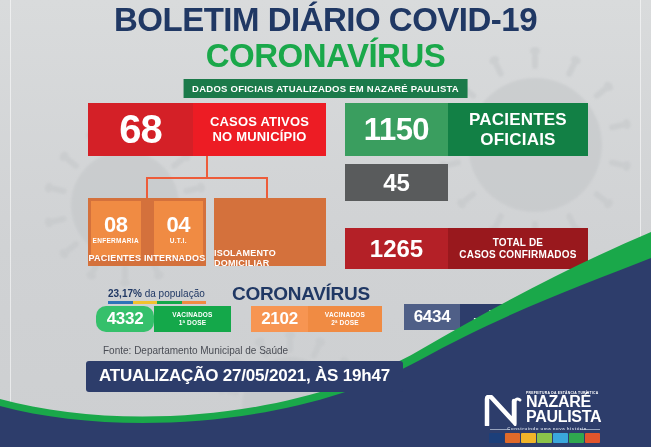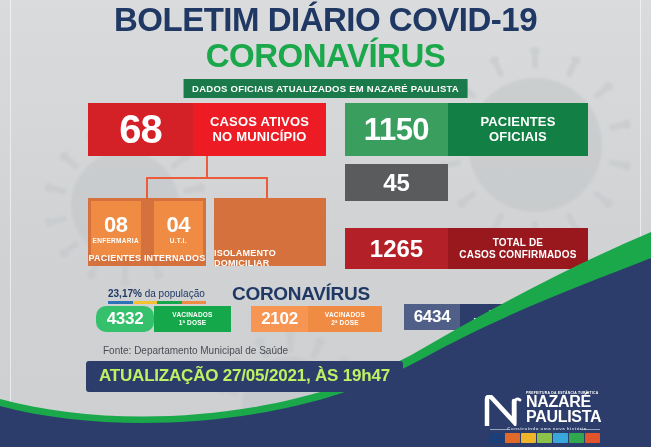--- a/index.html
+++ b/index.html
@@ -44,21 +44,21 @@
   .bar .lbl{display:flex;align-items:center;justify-content:center;color:#fff;font-weight:bold;text-align:center;line-height:1.15;}
 
   
   #activeCases{left:88px;top:103px;width:238px;height:53px;}
   #activeCases .num{width:105px;background:#d42027;font-size:40px;letter-spacing:-1px;}
   #activeCases .lbl{flex:1;background:#ed1c24;font-size:13px;letter-spacing:.2px;}
 
   
   #cured{left:345px;top:103px;width:243px;height:53px;}
   #cured .num{width:103px;background:#3a9e5f;font-size:31px;letter-spacing:-.5px;}
-  #cured .lbl{flex:1;background:#128045;font-size:13px;letter-spacing:.2px;}
+  #cured .lbl{flex:1;background:#128045;font-size:17px;letter-spacing:.2px;}
 
   
   #deaths{left:345px;top:164px;width:243px;height:37px;}
   #deaths .num{width:103px;background:#595b5c;font-size:24px;}
   #deaths .lbl{flex:1;background:#333536;font-size:10.5px;letter-spacing:.2px;}
 
   
   #total{left:345px;top:228px;width:243px;height:41px;}
   #total .num{width:103px;background:#b42027;font-size:24px;}
   #total .lbl{flex:1;background:#99181d;font-size:10px;letter-spacing:.2px;}
@@ -99,21 +99,21 @@
 
   #v3{left:404px;top:304px;width:148px;}
   #v3 .vn{width:56px;background:#4f5f87;}
   #v3 .vl{flex:1;background:#2d3d6b;}
 
   .fonte{position:absolute;left:103px;top:345px;font-size:10px;color:#4a4d55;}
 
   
   .wave{position:absolute;left:0;top:0;width:651px;height:447px;pointer-events:none;}
 
-  .updateBar{position:absolute;left:86px;top:361px;background:#2d3d6b;color:#bef264;
+  .updateBar{position:absolute;left:86px;top:361px;background:#2d3d6b;color:#ffffff;
              font-size:17px;font-weight:bold;letter-spacing:-.2px;padding:5px 13px 6px 13px;border-radius:3px;white-space:nowrap;}
   .hashtag{position:absolute;left:97px;top:391px;color:#2e73b8;font-size:13.5px;font-weight:bold;letter-spacing:.2px;}
 
   
   .logo{position:absolute;left:484px;top:391px;width:118px;height:52px;}
   .logoTiny{position:absolute;left:42px;top:0px;font-size:3.4px;color:#fff;letter-spacing:.25px;font-weight:bold;white-space:nowrap;}
   .logoN{position:absolute;left:0px;top:4px;width:40px;height:31px;}
   .logoBig{position:absolute;left:42px;top:4px;color:#fff;font-weight:bold;font-size:16px;line-height:14.5px;letter-spacing:-.3px;}
   .logoTag{position:absolute;left:8px;top:35px;width:110px;text-align:center;font-size:4.4px;color:#cfd6e4;letter-spacing:.5px;font-weight:bold;}
   .logoTagLine{position:absolute;top:37.5px;height:.8px;background:#97a3bd;}

